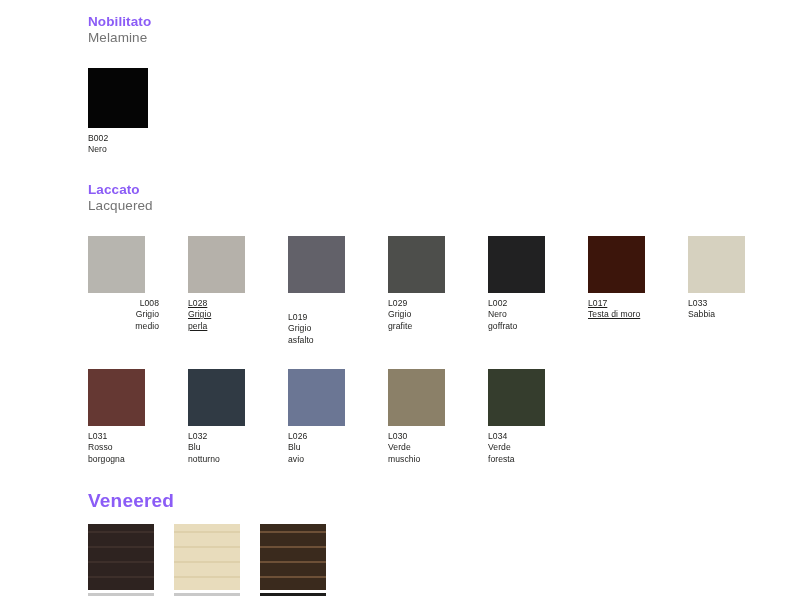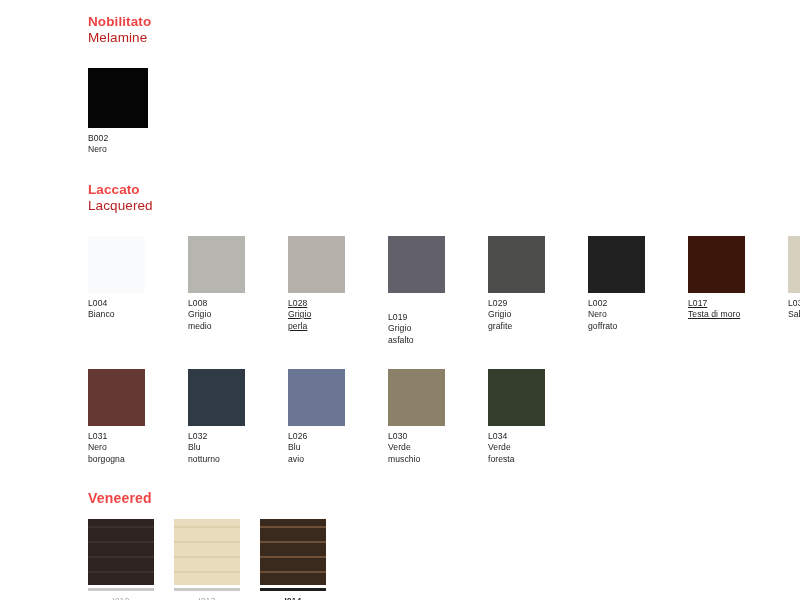--- a/index.html
+++ b/index.html
@@ -29,32 +29,32 @@
     left: 88px;
   }
   .sect-head {
     line-height: 1.18;
     margin-bottom: 0;
   }
   .sect-title {
     font-size: 13.5px;
     font-weight: 700;
     letter-spacing: 0.1px;
-    color: #ef4444;
+    color: #8b5cf6;
     display: block;
   }
   .sect-sub {
     font-size: 13.5px;
     font-weight: 400;
     letter-spacing: 0.1px;
-    color: #b91c1c;
+    color: #737373;
     display: block;
   }
   .sect-title.big {
-    font-size: 14px;
+    font-size: 19px;
     letter-spacing: 0.2px;
   }
 
   
   .swatch-row {
     display: flex;
     align-items: flex-start;
   }
   .swatch-cell {
     display: flex;
@@ -131,27 +131,22 @@
   </div>
 
   <div class="section" id="sec-laccato" style="top:182px;">
     <div class="sect-head">
       <span class="sect-title">Laccato</span>
       <span class="sect-sub">Lacquered</span>
     </div>
 
     <div class="swatch-row" id="lac-row-0" style="margin-top:22px;gap:29px;">
         <div class="swatch-cell">
-          <span class="swatch-chip" style="width: 57px; height: 57px; background: rgb(249, 251, 253);"></span>
-          <span class="swatch-label" style="width: 71px;">L004
-Bianco</span>
-        </div>
-        <div class="swatch-cell">
           <span class="swatch-chip" style="width: 57px; height: 57px; background: rgb(183, 181, 175);"></span>
-          <span class="swatch-label" style="width: 71px;">L008
+          <span class="swatch-label" style="width: 71px; text-align: right;">L008
 Grigio
 medio</span>
         </div>
         <div class="swatch-cell">
           <span class="swatch-chip" style="width: 57px; height: 57px; background: rgb(181, 177, 170);"></span>
           <span class="swatch-label" style="width: 71px; text-decoration: underline;">L028
 Grigio
 perla</span>
         </div>
         <div class="swatch-cell">
@@ -180,21 +175,21 @@
         <div class="swatch-cell">
           <span class="swatch-chip" style="width: 57px; height: 57px; background: rgb(214, 209, 191);"></span>
           <span class="swatch-label" style="width: 71px;">L033
 Sabbia</span>
         </div>
       </div>
     <div class="swatch-row" id="lac-row-1" style="margin-top:23px;gap:29px;">
         <div class="swatch-cell">
           <span class="swatch-chip" style="width: 57px; height: 57px; background: rgb(101, 56, 51);"></span>
           <span class="swatch-label" style="width: 71px;">L031
-Nero
+Rosso
 borgogna</span>
         </div>
         <div class="swatch-cell">
           <span class="swatch-chip" style="width: 57px; height: 57px; background: rgb(48, 58, 68);"></span>
           <span class="swatch-label" style="width: 71px;">L032
 Blu
 notturno</span>
         </div>
         <div class="swatch-cell">
           <span class="swatch-chip" style="width: 57px; height: 57px; background: rgb(107, 118, 148);"></span>

